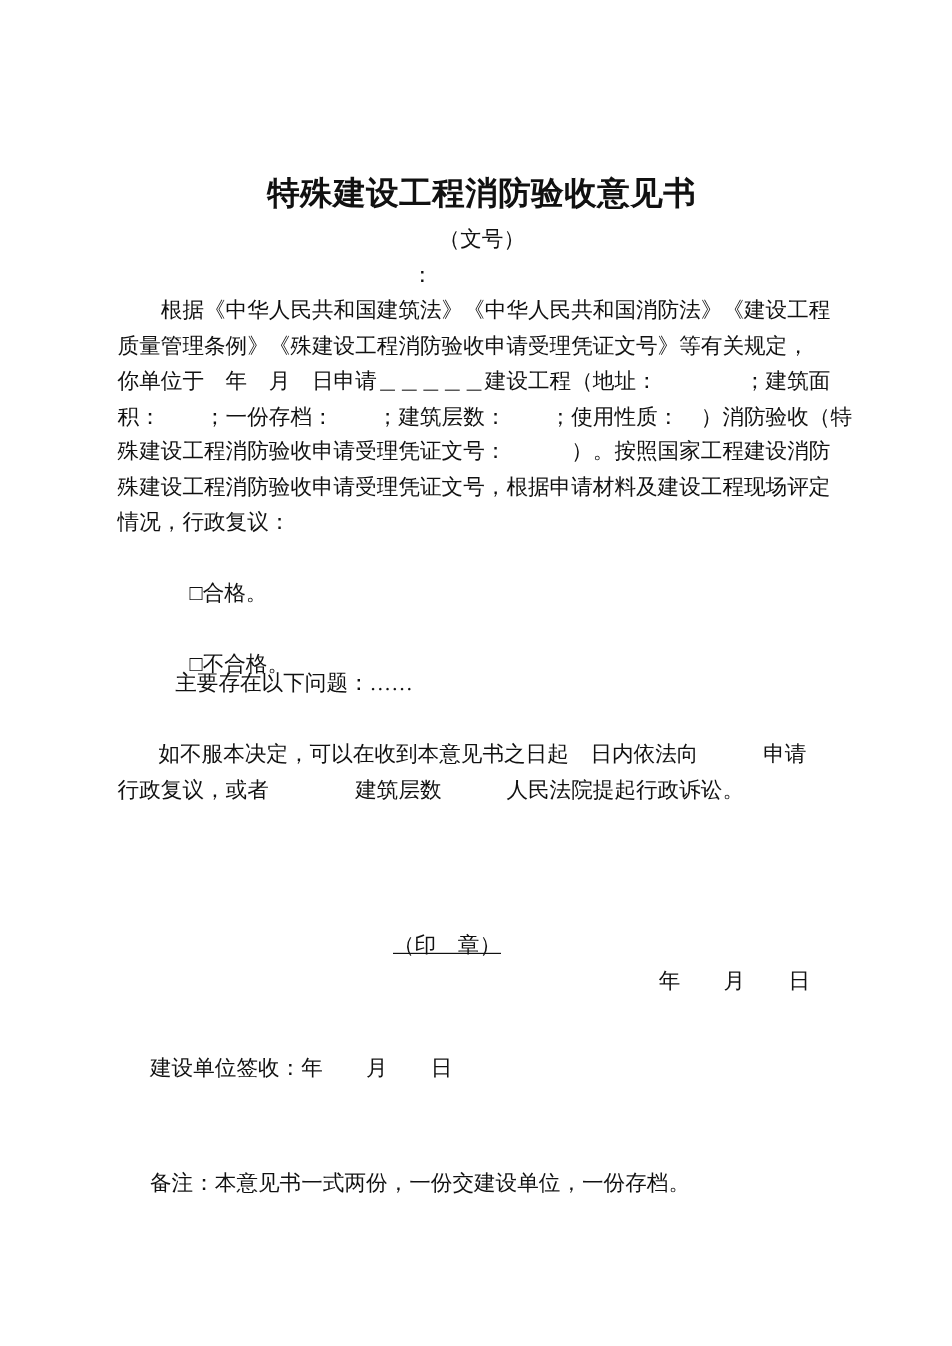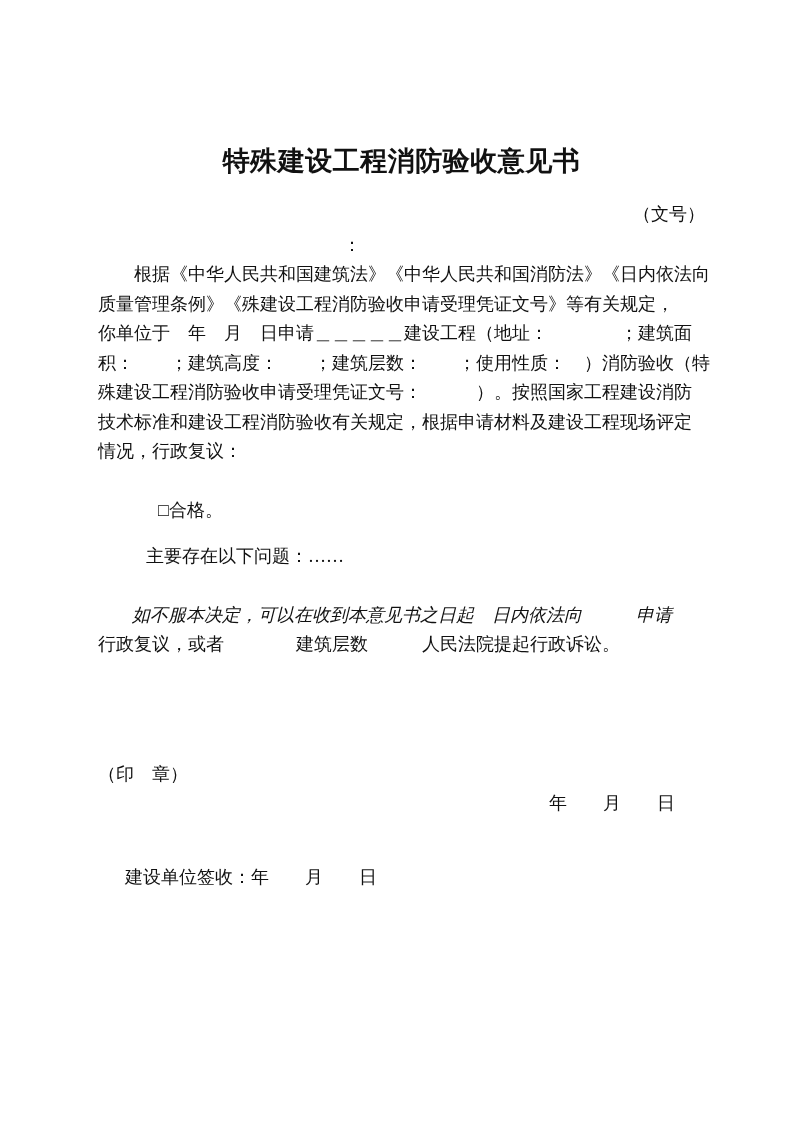--- a/index.html
+++ b/index.html
@@ -18,42 +18,42 @@
   .doc-title{
     margin-top:145px;
     font-size:27px;
     line-height:32px;
     font-weight:bold;
     text-align:center;
     letter-spacing:0.5px;
     white-space:pre;
   }
   .doc-number{
-    margin-top:24px;
-    text-align:right;
+    margin-top:8px;
+    text-align:center;
     white-space:pre;
-    font-family:Liberation Mono, monospace;
   }
   .addressee{
     padding-left:245px;
     white-space:pre;
   }
   .line{white-space:pre;height:29.5px;}
   .indent-2{padding-left:36px;}
   .indent-chk{padding-left:24px;}
   .indent-prob{padding-left:48px;margin-top:16px;}
-  .indent-appeal{padding-left:34px;font-style:italic;}
+  .indent-appeal{padding-left:34px;}
   .indent-sign{padding-left:27px;}
   .spacer{height:29.5px;}
   .checkbox{display:inline;}
   .seal-stamp{
     margin-top:100px;
-    text-align:left;
+    text-align:center;
     padding-right:58px;
     white-space:pre;
+    text-decoration:underline;
   }
   .seal-date{
     text-align:right;
     padding-right:30px;
     white-space:pre;
   }
   .signoff-row{
     margin-top:44px;
     display:flex;
     justify-content:flex-start;
@@ -72,47 +72,51 @@
 <div class="page">
   <div class="content">
 
     <div class="doc-title">特殊建设工程消防验收意见书</div>
 
     <div class="doc-number">（文号）</div>
 
     <div class="addressee line">：</div>
 
     <div>
-      <div class="line indent-2">根据《中华人民共和国建筑法》《中华人民共和国消防法》《日内依法向</div>
+      <div class="line indent-2">根据《中华人民共和国建筑法》《中华人民共和国消防法》《建设工程</div>
       <div class="line">质量管理条例》《殊建设工程消防验收申请受理凭证文号》等有关规定，</div>
       <div class="line">你单位于　年　月　日申请＿＿＿＿＿建设工程（地址：　　　　；建筑面</div>
-      <div class="line">积：　　；建筑高度：　　；建筑层数：　　；使用性质：　）消防验收（特</div>
+      <div class="line">积：　　；一份存档：　　；建筑层数：　　；使用性质：　）消防验收（特</div>
       <div class="line">殊建设工程消防验收申请受理凭证文号：　　　）。按照国家工程建设消防</div>
-      <div class="line">技术标准和建设工程消防验收有关规定，根据申请材料及建设工程现场评定</div>
+      <div class="line">殊建设工程消防验收申请受理凭证文号，根据申请材料及建设工程现场评定</div>
       <div class="line">情况，行政复议：</div>
     </div>
 
     <div>
       <div class="line indent-chk">
         <span class="checkbox">□</span><span>合格。</span>
       </div>
       <div class="spacer"></div>
+      <div class="line indent-chk">
+        <span class="checkbox">□</span><span>不合格。</span>
+      </div>
       <div class="line indent-prob">主要存在以下问题：……</div>
     </div>
 
     <div class="spacer"></div>
 
     <div>
       <div class="line indent-appeal">如不服本决定，可以在收到本意见书之日起　日内依法向　　　申请</div>
       <div class="line">行政复议，或者　　　　建筑层数　　　人民法院提起行政诉讼。</div>
     </div>
 
     <div class="seal-stamp">（印　章）</div>
     <div class="seal-date">年　　月　　日</div>
 
     <div class="signoff-row">
       <span class="indent-sign">建设单位签收：</span>
       <span class="signoff-date">年　　月　　日</span>
     </div>
 
+    <div class="note-line">备注：本意见书一式两份，一份交建设单位，一份存档。</div>
 
   </div>
 </div>
 
 </body></html>

